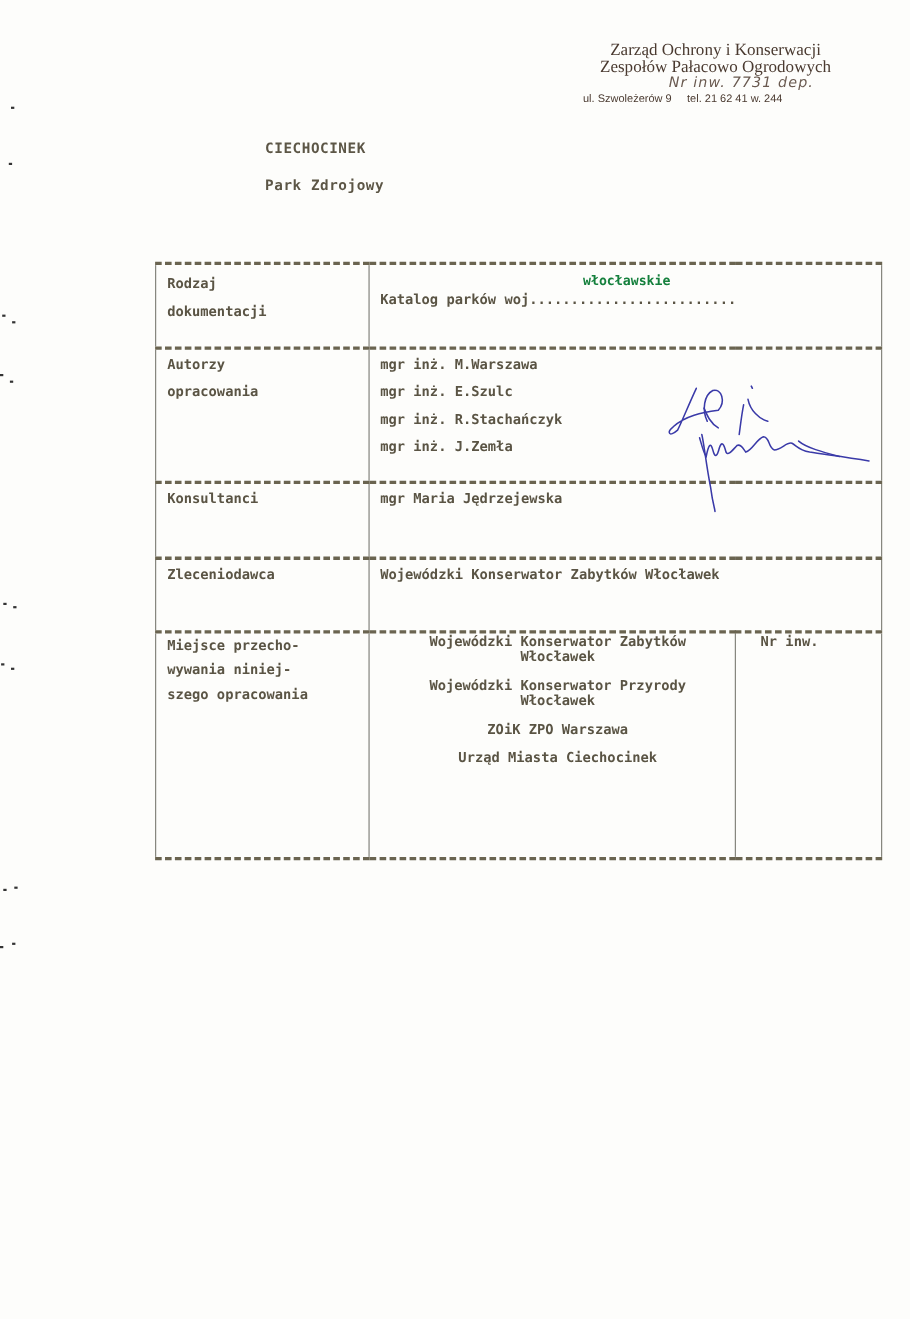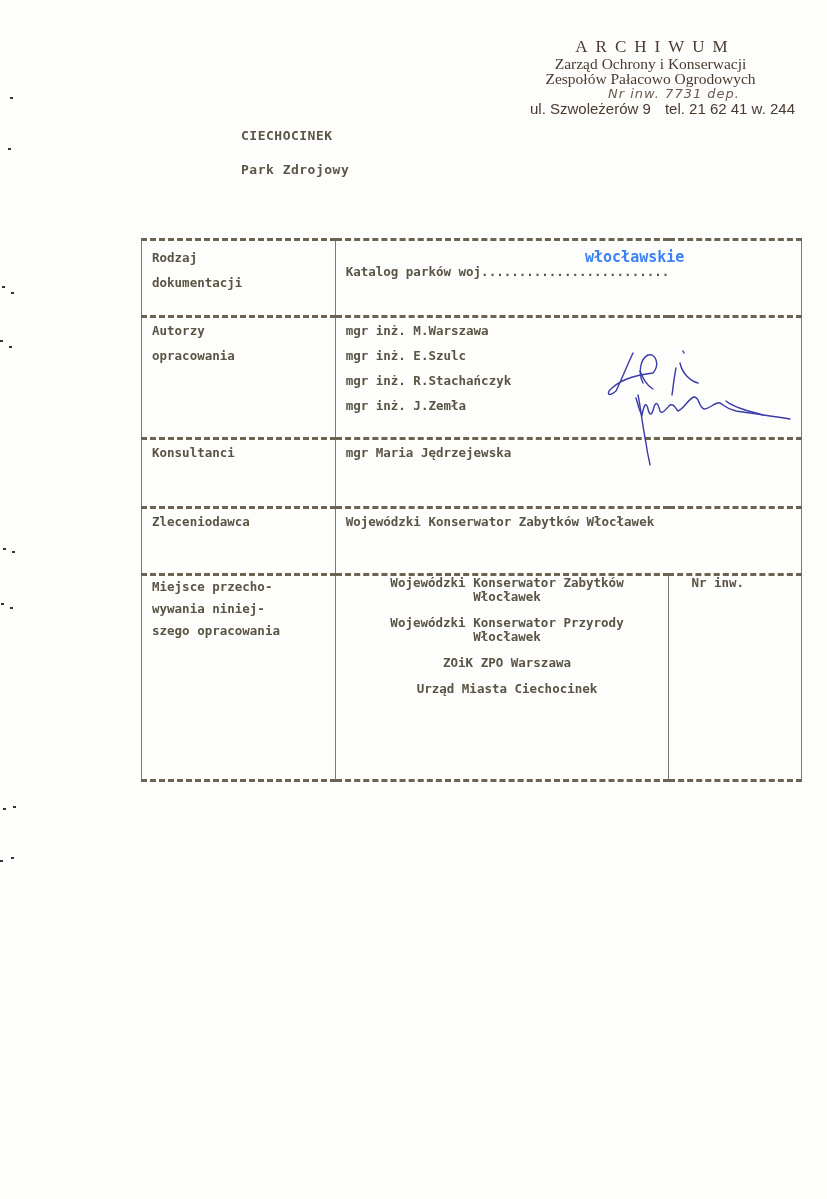--- a/index.html
+++ b/index.html
@@ -21,21 +21,21 @@
     font-size: 17px; letter-spacing: 8px; line-height: 18px; margin-left: 10px;
   }
   .stamp .line { font-size: 15.5px; line-height: 15px; white-space: nowrap; }
   .stamp .handwritten {
     font-family: "DejaVu Sans", sans-serif; font-style: italic;
     font-size: 13px; line-height: 16px; letter-spacing: 1px;
     color: #6a5a50; margin-left: 30px; text-align: left; padding-left: 50px;
   }
   .stamp .address {
     font-family: "Liberation Sans", sans-serif;
-    font-size: 15px; line-height: 14px; white-space: nowrap;
+    font-size: 10px; line-height: 14px; white-space: nowrap;
     text-align: left; padding-left: 2px;
   }
   .stamp .address span + span { margin-left: 14px; }
 
   .heading { position: absolute; left: 193px; font-size: 13px; font-weight: bold; color: #5c5646; letter-spacing: 0.5px; margin-left: 48px; }
   .heading.city { top: 128px; }
   .heading.park { top: 162px; }
 
   .margin-mark { position: absolute; width: 3px; height: 2px; background: #333; }
 
@@ -64,29 +64,28 @@
   .row-type .val { padding-top: 18px; }
   .row-authors td { height: 119px; padding-top: 10px; }
   .row-consult td { height: 66px; padding-top: 18px; }
   .row-client td { height: 64px; padding-top: 18px; }
   .row-year td { height: 64px; padding-top: 19px; }
   .row-place td { height: 203px; padding-top: 13px; }
   .row-place .val div { line-height: 14px; margin-bottom: 12px; text-align: center; }
   .row-place .lbl div { line-height: 22px; }
   .row-type .val .dots { letter-spacing: 0px; }
   .sup-hand {
-    position: absolute; left: 585px; top: 248px; font-size: 15px; font-weight: bold; color: #3b82f6;
+    position: absolute; left: 530px; top: 248px; font-size: 12px; font-weight: bold; color: #15803d;
   }
   .signature { position: absolute; left: 598px; top: 343px; width: 200px; height: 125px; }
 </style>
 </head>
 <body>
 
 <div class="stamp">
-  <div class="archiwum">ARCHIWUM</div>
   <div class="line">Zarząd Ochrony i Konserwacji</div>
   <div class="line">Zespołów Pałacowo Ogrodowych</div>
   <div class="handwritten">Nr inw. 7731 dep.</div>
   <div class="address">
     <span>ul. Szwoleżerów 9</span><span>tel. 21 62 41 w. 244</span>
   </div>
 </div>
 
 <div class="margin-mark" style="left:10px;top:97px;"></div>
 <div class="margin-mark" style="left:8px;top:148px;"></div>

